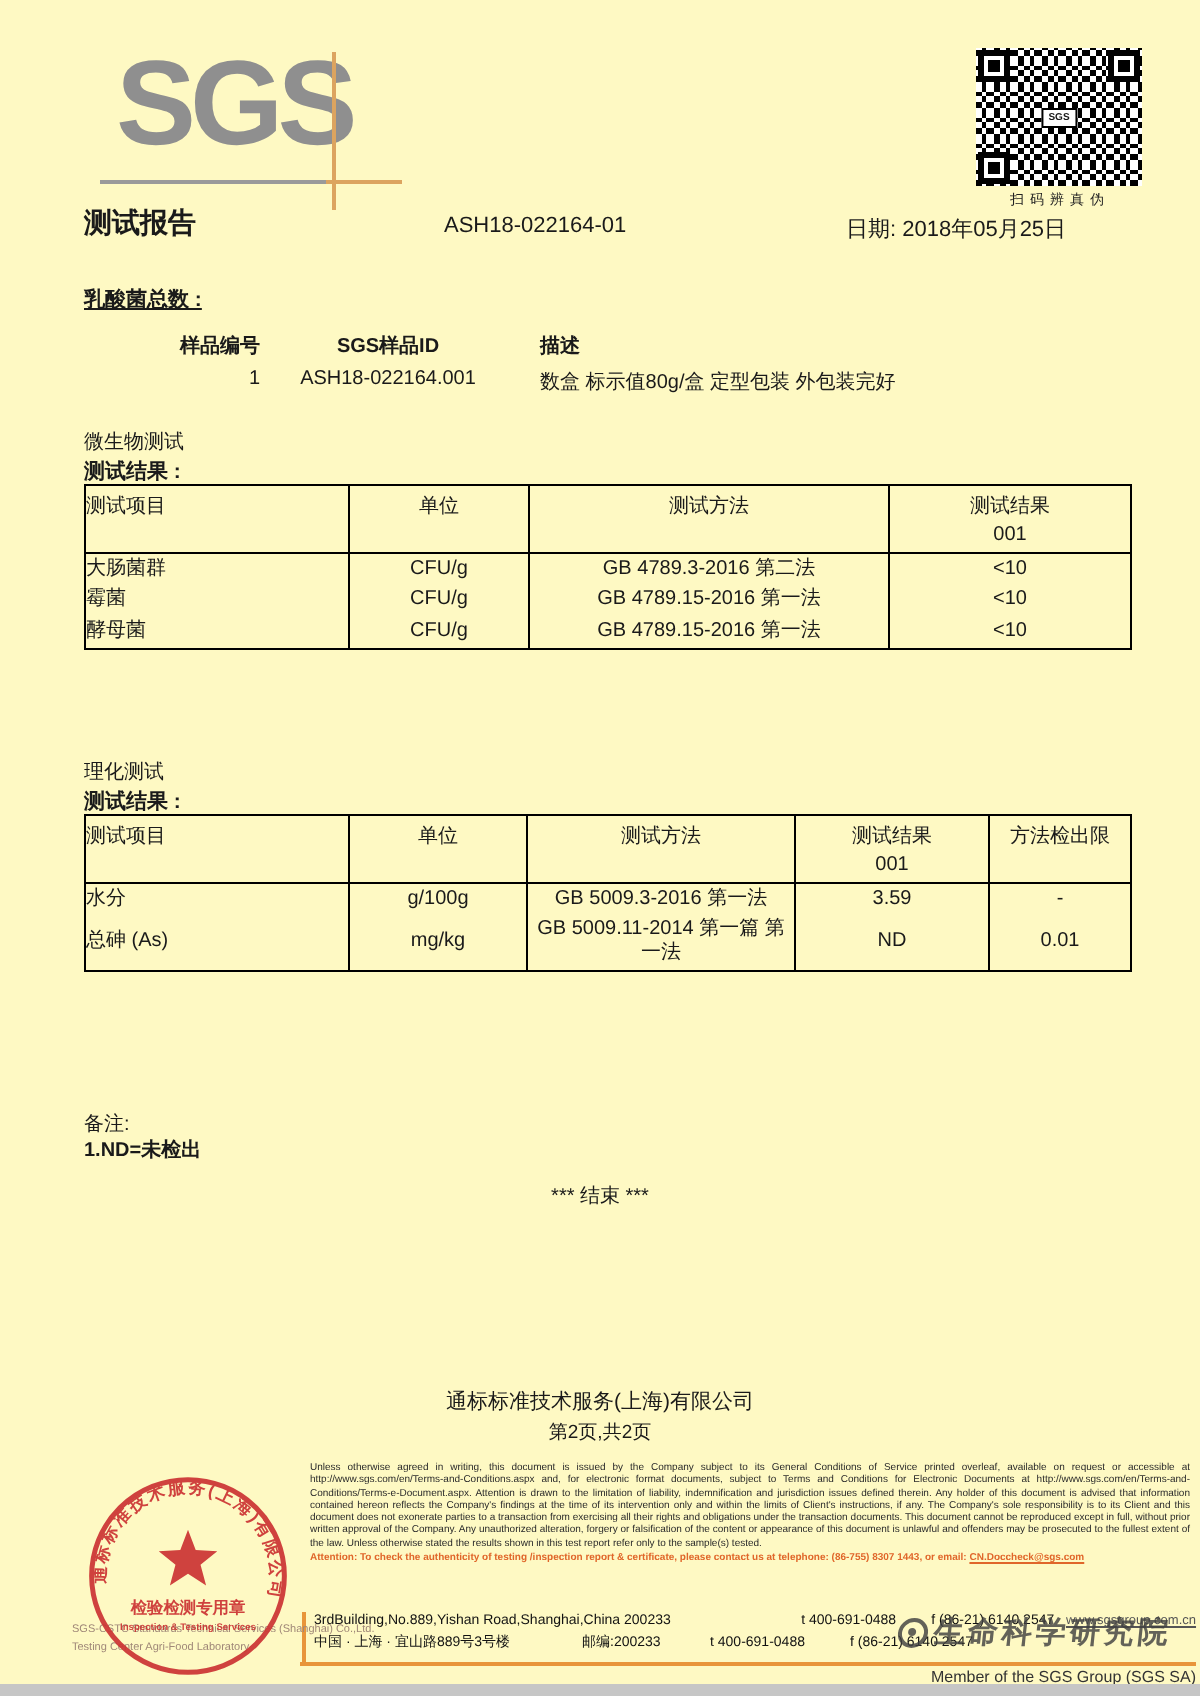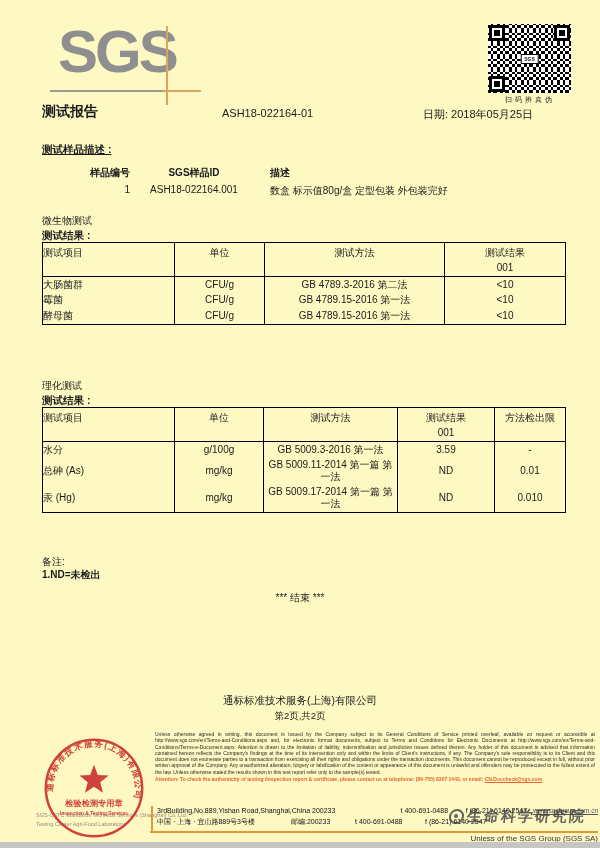--- a/index.html
+++ b/index.html
@@ -109,21 +109,21 @@
     <div class="finder f-tr"></div>
     <div class="finder f-bl"></div>
     <div class="center-label">SGS</div>
   </div>
   <div class="qr-caption">扫码辨真伪</div>
 
   <div class="report-title">测试报告</div>
   <div class="report-no">ASH18-022164-01</div>
   <div class="report-date">日期: 2018年05月25日</div>
 
-  <div class="sample-heading">测试样品描述 :</div>
+  <div class="sample-heading">乳酸菌总数 :</div>
   <div class="sample-table">
     <div class="sample-row hdr">
       <span class="c1">样品编号</span>
       <span class="c2">SGS样品ID</span>
       <span class="c3">描述</span>
     </div>
     <div class="sample-row">
       <span class="c1">1</span>
       <span class="c2">ASH18-022164.001</span>
       <span class="c3">数盒 标示值80g/盒 定型包装 外包装完好</span>
@@ -203,27 +203,20 @@
         <td>GB 5009.3-2016 第一法</td>
         <td>3.59</td>
         <td>-</td>
       </tr>
       <tr>
         <td>总砷 (As)</td>
         <td>mg/kg</td>
         <td>GB 5009.11-2014 第一篇 第一法</td>
         <td>ND</td>
         <td>0.01</td>
-      </tr>
-      <tr>
-        <td>汞 (Hg)</td>
-        <td>mg/kg</td>
-        <td>GB 5009.17-2014 第一篇 第一法</td>
-        <td>ND</td>
-        <td>0.010</td>
       </tr>
     </tbody>
   </table>
 
   <div class="remarks-label">备注:</div>
   <div class="remarks-item">1.ND=未检出</div>
   <div class="end-marker">*** 结束 ***</div>
 
   <div class="footer-company">通标标准技术服务(上海)有限公司</div>
   <div class="footer-page">第2页,共2页</div>
@@ -268,16 +261,16 @@
       <span class="a4">f (86-21) 6140 2547</span>
     </div>
   </div>
 
   <div class="watermark">
     <span class="ring"></span>
     <span class="wm-text">生命科学研究院</span>
   </div>
 
   <div class="orange-rule"></div>
-  <div class="member-line">Unless of the SGS Group (SGS SA)</div>
+  <div class="member-line">Member of the SGS Group (SGS SA)</div>
   <div class="bottom-strip"></div>
 
 </div>
 
 </body></html>

